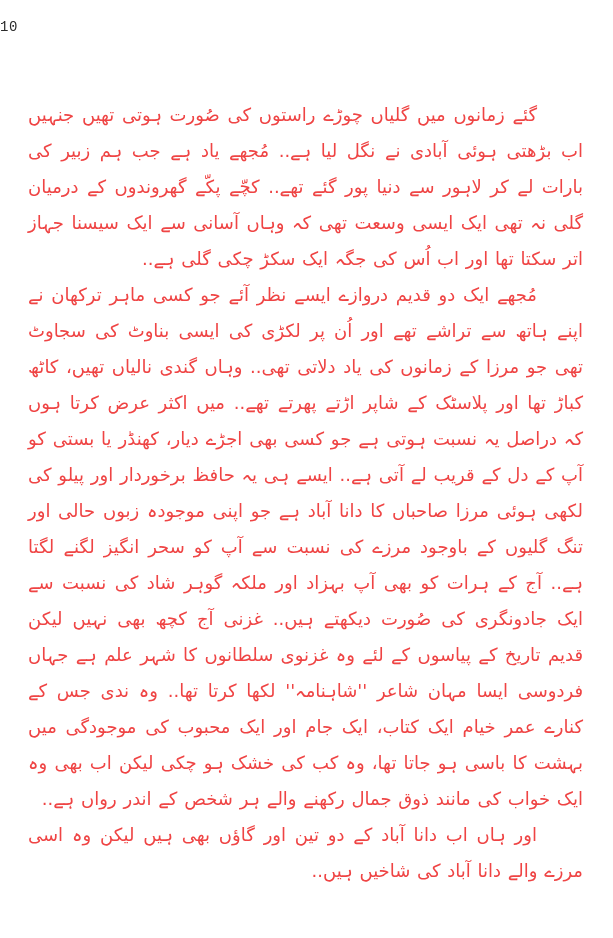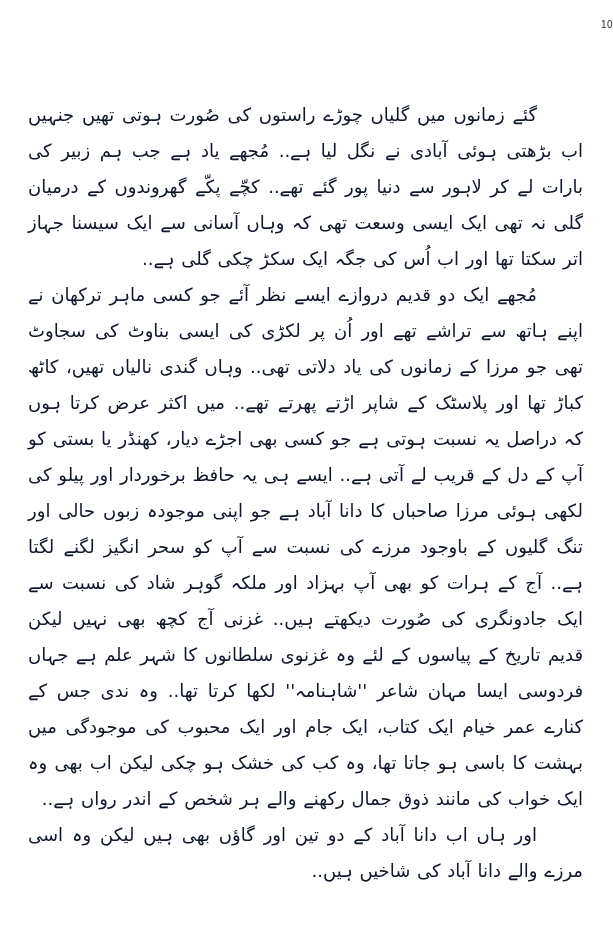--- a/index.html
+++ b/index.html
@@ -12,44 +12,44 @@
     width: 613px;
     height: 938px;
     background: #ffffff;
     overflow: hidden;
   }
   .page-number {
     position: absolute;
     top: 19px;
     left: 0;
     right: 0;
-    text-align: right;
-    font-family: Liberation Sans, sans-serif;
-    font-size: 10px;
+    text-align: left;
+    font-family: Liberation Mono, monospace;
+    font-size: 14px;
     letter-spacing: 0.5px;
     color: #2a2a2a;
   }
   .text-block {
     position: absolute;
     top: 97px;
     right: 30px;
     left: 28px;
     direction: rtl;
     unicode-bidi: embed;
   }
   p.para {
     margin: 0;
     padding: 0;
     direction: rtl;
     text-align: justify;
     text-indent: 46px;
     font-family: "DejaVu Sans", sans-serif;
     font-size: 18px;
     line-height: 36px;
-    color: #0f172a;
+    color: #ef4444;
     word-spacing: 1px;
   }
 </style>
 </head>
 <body>
 
 <div class="page">
 
   <div class="page-number">10</div>
 

